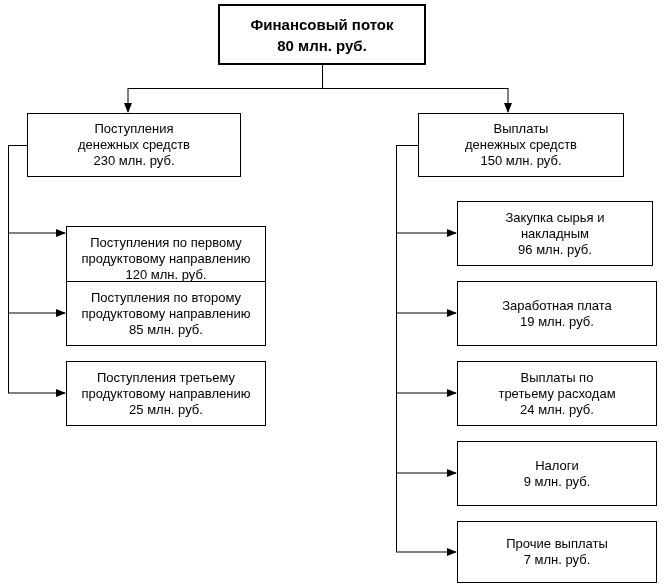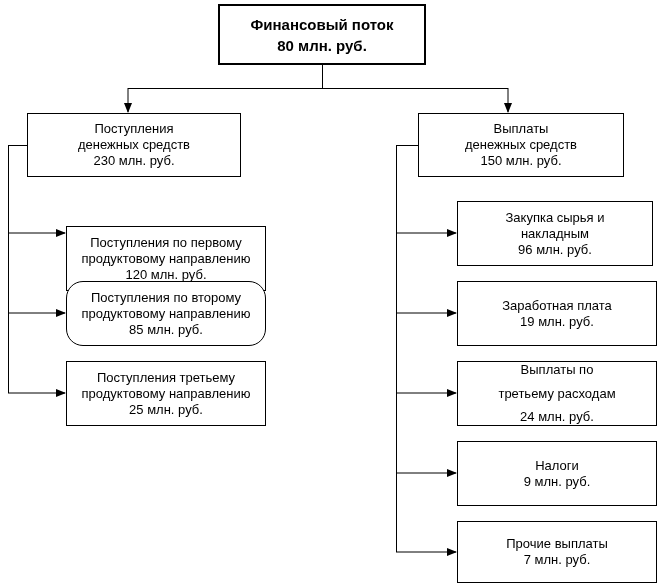--- a/index.html
+++ b/index.html
@@ -51,25 +51,25 @@
   .box-root {
     left: 218px; top: 4px; width: 208px; height: 61px;
     border-width: 2px;
     font-weight: bold;
     font-size: 15px;
     line-height: 21px;
   }
   .box-inflow-header  { left: 27px;  top: 113px; width: 214px; height: 64px; }
   .box-outflow-header { left: 418px; top: 113px; width: 206px; height: 64px; justify-content: center; }
   .box-inflow-1  { left: 66px;  top: 201px; width: 200px; height: 65px; margin-top: 25px; }
-  .box-inflow-2  { left: 66px;  top: 281px; width: 200px; height: 65px; border-radius: 17px; }
+  .box-inflow-2  { left: 66px;  top: 281px; width: 200px; height: 65px; }
   .box-inflow-3  { left: 66px;  top: 361px; width: 200px; height: 65px; }
   .box-outflow-1 { left: 457px; top: 201px; width: 196px; height: 65px; }
   .box-outflow-2 { left: 457px; top: 281px; width: 200px; height: 65px; }
-  .box-outflow-3 { left: 457px; top: 361px; width: 200px; height: 65px; justify-content: space-between; }
+  .box-outflow-3 { left: 457px; top: 361px; width: 200px; height: 65px; }
   .box-outflow-4 { left: 457px; top: 441px; width: 200px; height: 65px; }
   .box-outflow-5 { left: 457px; top: 521px; width: 200px; height: 62px; }
 </style>
 </head>
 <body>
 
 <div class="canvas">
 
   <svg class="connectors" width="663" height="586" viewBox="0 0 663 586" xmlns="http://www.w3.org/2000/svg">
     <defs>

